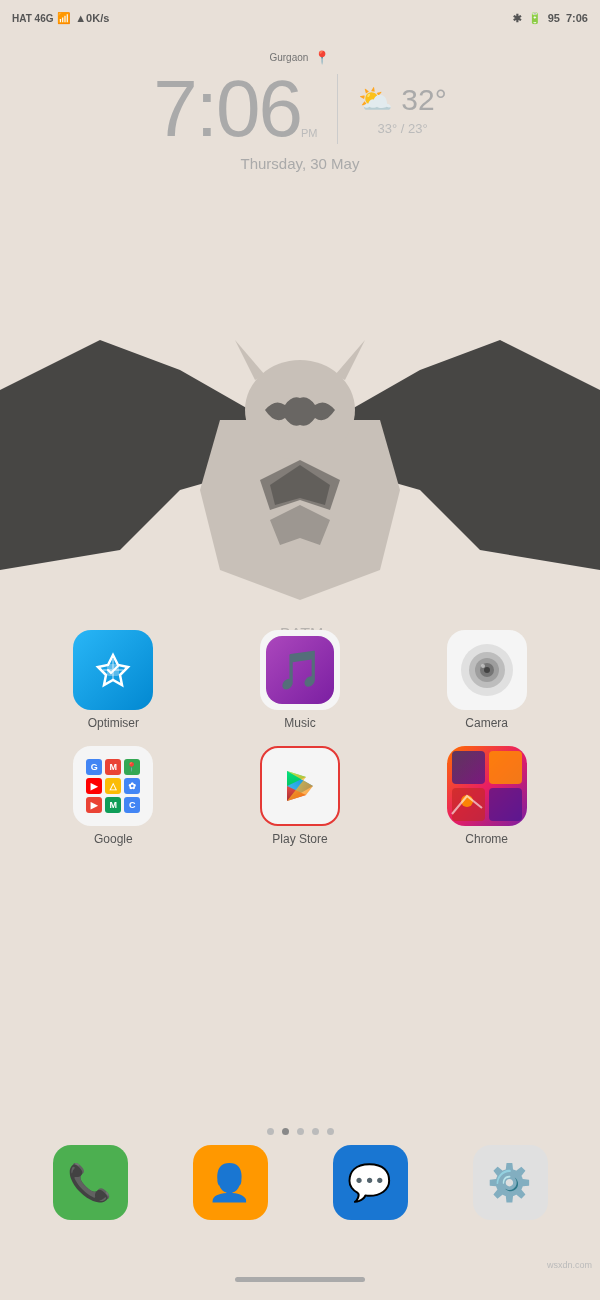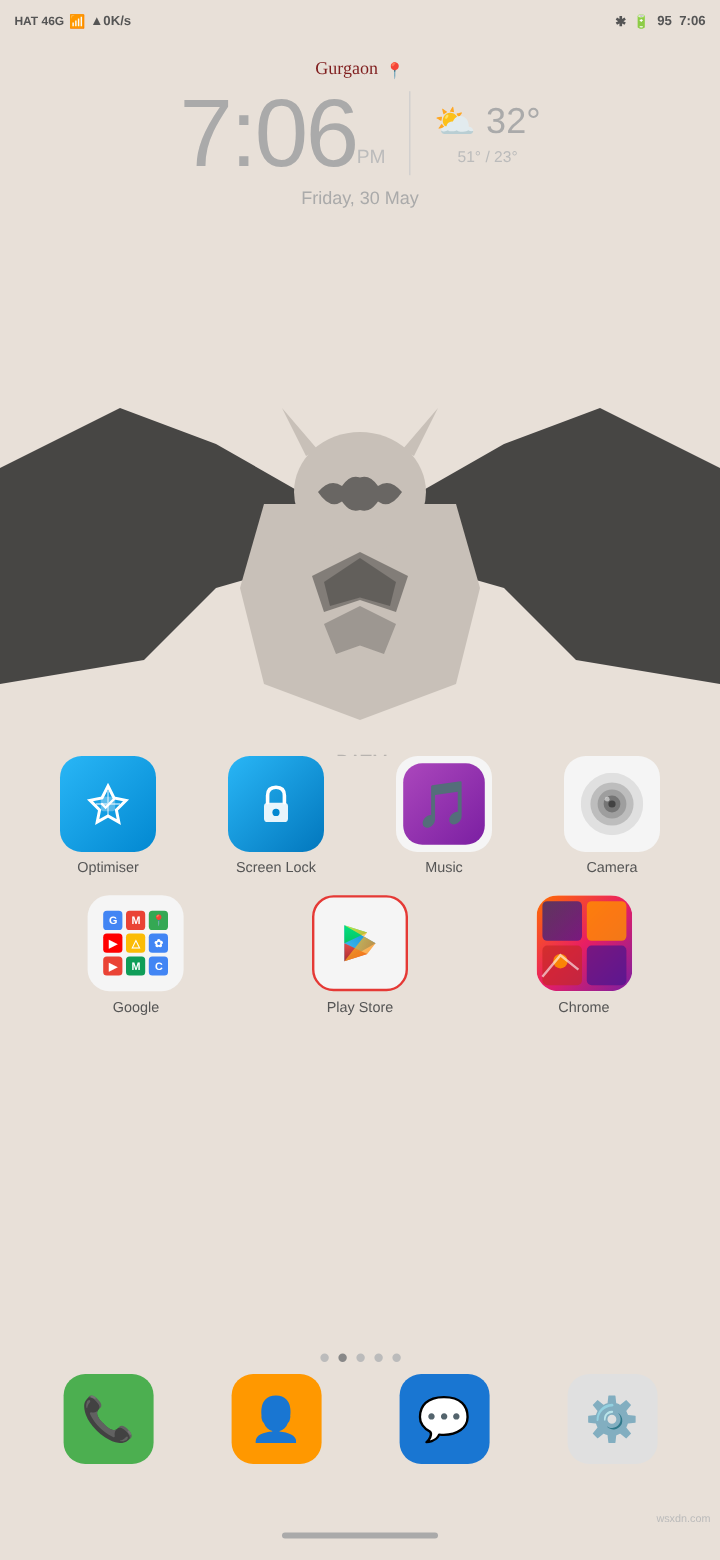--- a/index.html
+++ b/index.html
@@ -71,21 +71,21 @@
 
     .big-time {
       font-size: 80px;
       font-weight: 200;
       color: #aaa;
       line-height: 1;
       letter-spacing: -2px;
     }
 
     .pm-label {
-      font-size: 16px;
+      font-size: 11px;
       color: #bbb;
       font-weight: 300;
       align-self: flex-end;
       margin-bottom: 10px;
     }
 
     .divider-v {
       width: 1px;
       height: 70px;
       background: #ccc;
@@ -303,38 +303,38 @@
   <div class="status-right">
     <span>✱</span>
     <span>🔋</span>
     <span>95</span>
     <span>7:06</span>
   </div>
 </div>
 
 <div class="weather-widget">
   <div class="location-row">
-    <span style="color:#7f1d1d;font-size:15px;font-family:Liberation Serif, serif;">Gurgaon</span>
+    <span style="color:#737373;font-size:10px;">Gurgaon</span>
     <span style="color:#999;font-size:13px;">📍</span>
   </div>
   <div class="time-weather-row">
     <div style="display:flex;align-items:flex-end;">
       <span class="big-time">7:06</span>
       <span class="pm-label">PM</span>
     </div>
     <div class="divider-v"></div>
     <div class="weather-info">
       <div class="weather-icon-area">
         <span class="cloud-sun">⛅</span>
         <span style="font-size:30px;color:#aaa;font-weight:300;">32°</span>
       </div>
-      <span style="font-size:13px;color:#bbb;">51° / 23°</span>
-    </div>
-  </div>
-  <div class="date-row">Friday, 30 May</div>
+      <span style="font-size:13px;color:#bbb;">33° / 23°</span>
+    </div>
+  </div>
+  <div class="date-row">Thursday, 30 May</div>
 </div>
 
 <div class="batman-area">
   <svg class="batman-svg" viewBox="0 0 600 340" xmlns="http://www.w3.org/2000/svg">
 
     <rect width="600" height="340" fill="#e8e0d8"></rect>
 
     <path d="M0,100 L0,280 L120,260 L180,200 L250,180 L300,210 L250,120 L180,80 L100,50 Z" fill="#2a2a2a" opacity="0.85"></path>
 
     <path d="M600,100 L600,280 L480,260 L420,200 L350,180 L300,210 L350,120 L420,80 L500,50 Z" fill="#2a2a2a" opacity="0.85"></path>
@@ -366,30 +366,20 @@
         <svg width="46" height="46" viewBox="0 0 46 46">
           <path d="M23,8 L28,18 L38,20 L30,28 L32,38 L23,33 L14,38 L16,28 L8,20 L18,18 Z" fill="none" stroke="white" stroke-width="2.5"></path>
           <path d="M23,12 L23,34 M13,23 L33,23" fill="none" stroke="white" stroke-width="1.5" opacity="0.5"></path>
           <rect x="17" y="17" width="12" height="12" rx="2" fill="white" opacity="0.3"></rect>
           <path d="M18,23 L21,26 L28,19" stroke="white" stroke-width="2" fill="none" stroke-linecap="round"></path>
         </svg>
       </div>
       <span class="app-label">Optimiser</span>
     </div>
 
-    <div class="app-item">
-      <div class="app-icon icon-screenlock">
-        <svg width="46" height="46" viewBox="0 0 46 46">
-          <rect x="13" y="22" width="20" height="16" rx="3" fill="white" opacity="0.9"></rect>
-          <path d="M16,22 L16,16 Q16,9 23,9 Q30,9 30,16 L30,22" fill="none" stroke="white" stroke-width="3" stroke-linecap="round"></path>
-          <circle cx="23" cy="30" r="3" fill="#0288d1"></circle>
-        </svg>
-      </div>
-      <span class="app-label">Screen Lock</span>
-    </div>
 
     <div class="app-item">
       <div class="app-icon" style="background:#f5f5f5;">
         <div class="music-icon-area">
           <span style="font-size:38px;">🎵</span>
         </div>
       </div>
       <span class="app-label">Music</span>
     </div>
 

